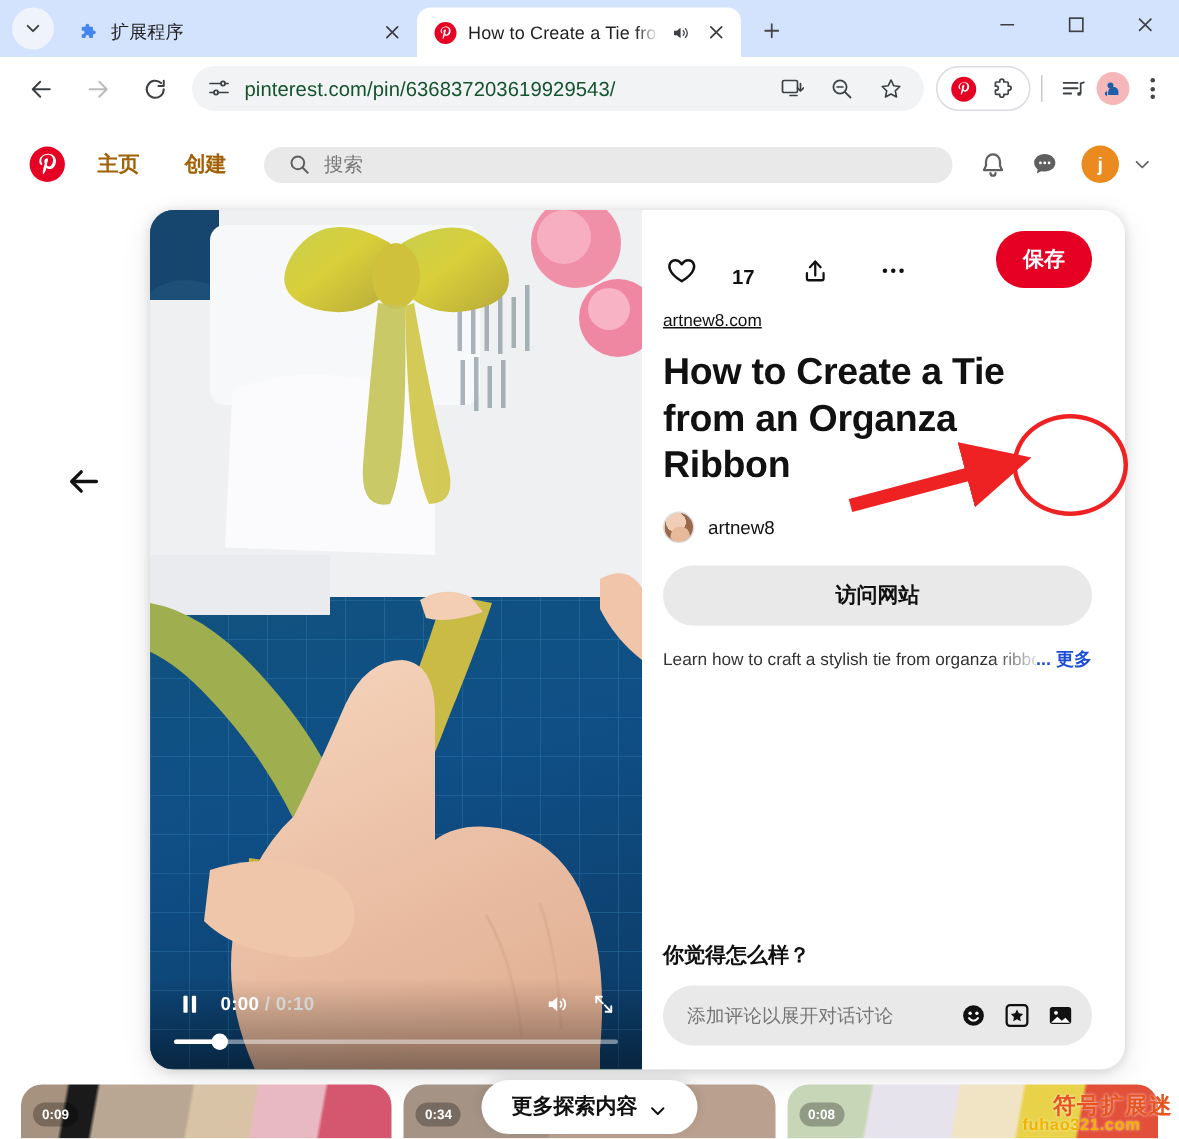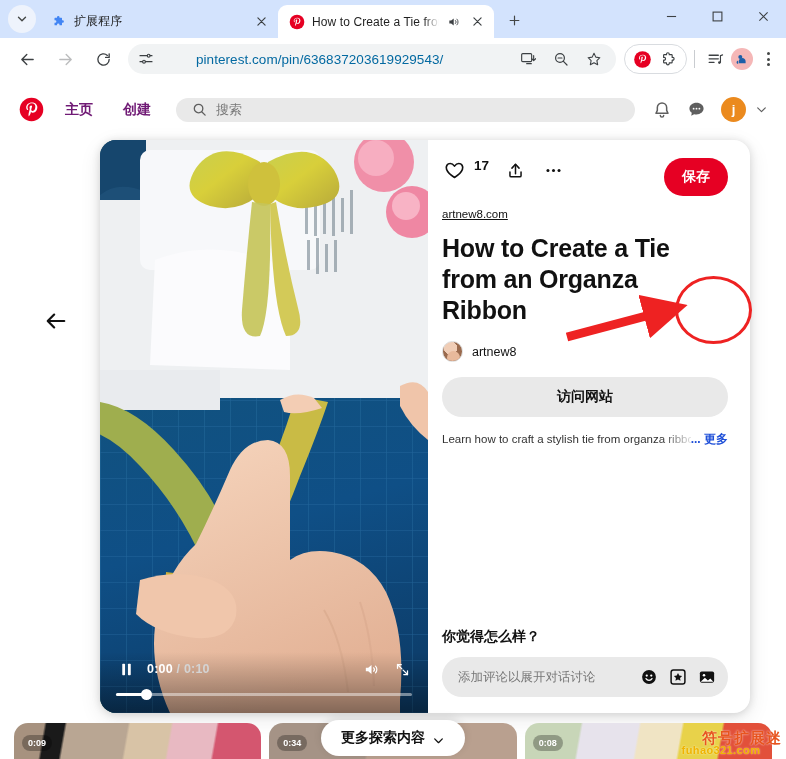--- a/index.html
+++ b/index.html
@@ -104,26 +104,25 @@
     border-radius: 16px;
     display: flex; align-items: center;
     margin-left: 6px; margin-right: 4px;
     padding: 0 10px 0 9px;
     gap: 9px;
     min-width: 0;
   }
   .omnibox-tune { width: 17px; height: 17px; flex: 0 0 auto; display:flex;align-items:center;justify-content:center;}
   .omnibox-url {
     font-size: 13.5px;
-    color: #0369a1;
+    color: #14532d;
     white-space: nowrap;
     overflow: hidden;
     flex: 1 1 auto;
     letter-spacing: .05px;
-    margin-left: 33px;
   }
   .omnibox-icon {
     width: 24px; height: 24px; flex: 0 0 auto;
     display: flex; align-items: center; justify-content: center;
   }
   .omnibox-icon svg { width: 16px; height: 16px; }
 
   .ext-pill {
     display: flex; align-items: center;
     height: 30px;
@@ -159,21 +158,21 @@
 
   .pin-header {
     height: 59px;
     display: flex; align-items: center;
     padding: 0 14px 0 14px;
     gap: 4px;
     background: #fff;
   }
   .pin-logo { width: 34px; height: 34px; display: flex; align-items: center; justify-content: center; flex:0 0 auto;}
   .pin-navlink {
-    font-size: 14px; font-weight: bold; color: #701a75;
+    font-size: 14px; font-weight: bold; color: #a16207;
     padding: 8px 13px; border-radius: 20px;
     white-space: nowrap; flex: 0 0 auto;
   }
   .pin-search {
     flex: 1 1 auto;
     height: 24px;
     background: #e9e9e9;
     border-radius: 22px;
     display: flex; align-items: center;
     padding: 0 16px;
@@ -247,21 +246,21 @@
   }
 
   
   .detail-col {
     flex: 1 1 auto;
     padding: 18px 22px 0 14px;
     display: flex; flex-direction: column;
     position: relative;
     min-width: 0;
   }
-  .action-row { display: flex; align-items: flex-start; gap: 14px; height: 34px; }
+  .action-row { display: flex; align-items: flex-end; gap: 28px; height: 34px; }
   .act { width: 24px; height: 24px; display: flex; align-items: center; justify-content: center; }
   .like-count { font-size: 13.5px; font-weight: bold; color: #111; margin-left: -6px; }
   .save-btn {
     margin-left: auto;
     background: #e60023;
     color: #fff;
     font-size: 14px; font-weight: bold;
     border: none; border-radius: 22px;
     padding: 10px 18px;
     white-space: nowrap;

